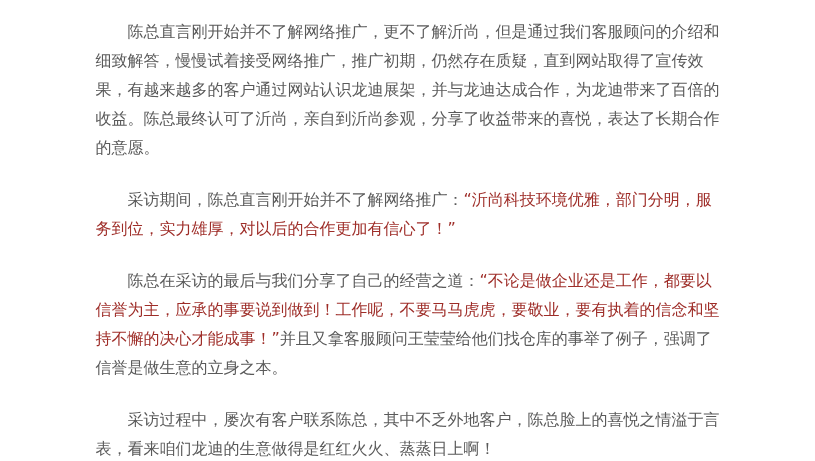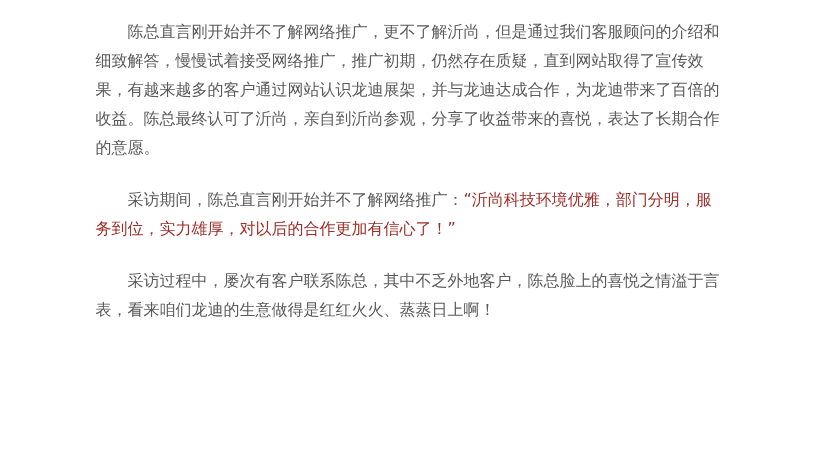--- a/index.html
+++ b/index.html
@@ -38,14 +38,15 @@
   .seg.highlight{
     color:var(--highlight);
   }
 </style>
 </head>
 <body>
 
 <main class="article" id="article">
     <p class="para"><span class="seg normal">　　陈总直言刚开始并不了解网络推广，更不了解沂尚，但是通过我们客服顾问的介绍和细致解答，慢慢试着接受网络推广，推广初期，仍然存在质疑，直到网站取得了宣传效果，有越来越多的客户通过网站认识龙迪展架，并与龙迪达成合作，为龙迪带来了百倍的收益。陈总最终认可了沂尚，亲自到沂尚参观，分享了收益带来的喜悦，表达了长期合作的意愿。</span></p>
     <p class="para"><span class="seg normal">　　采访期间，陈总直言刚开始并不了解网络推广：</span><span class="seg highlight">“沂尚科技环境优雅，部门分明，服务到位，实力雄厚，对以后的合作更加有信心了！”</span></p>
+    <p class="para"><span class="seg normal">　　陈总在采访的最后与我们分享了自己的经营之道：</span><span class="seg highlight">“不论是做企业还是工作，都要以信誉为主，应承的事要说到做到！工作呢，不要马马虎虎，要敬业，要有执着的信念和坚持不懈的决心才能成事！”</span><span class="seg normal">并且又拿客服顾问王莹莹给他们找仓库的事举了例子，强调了信誉是做生意的立身之本。</span></p>
     <p class="para"><span class="seg normal">　　采访过程中，屡次有客户联系陈总，其中不乏外地客户，陈总脸上的喜悦之情溢于言表，看来咱们龙迪的生意做得是红红火火、蒸蒸日上啊！</span></p>
   </main>
 
 </body></html>

